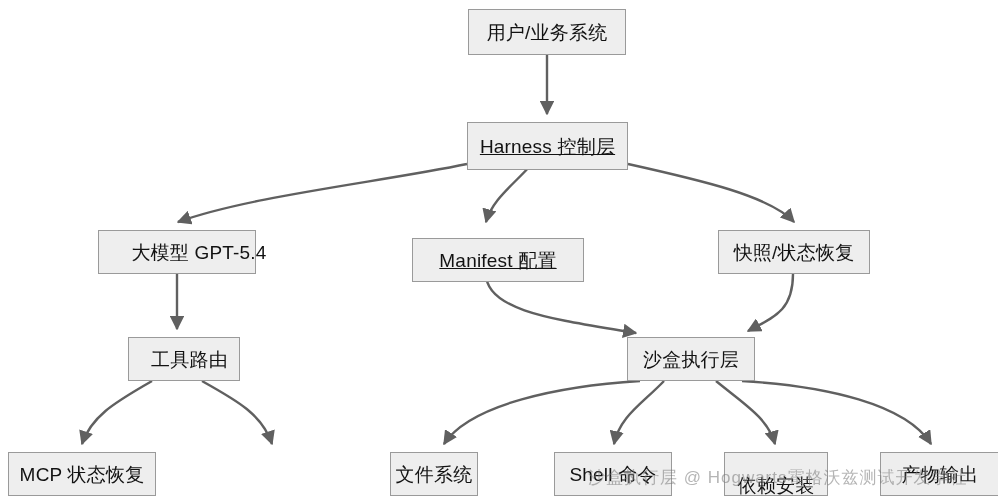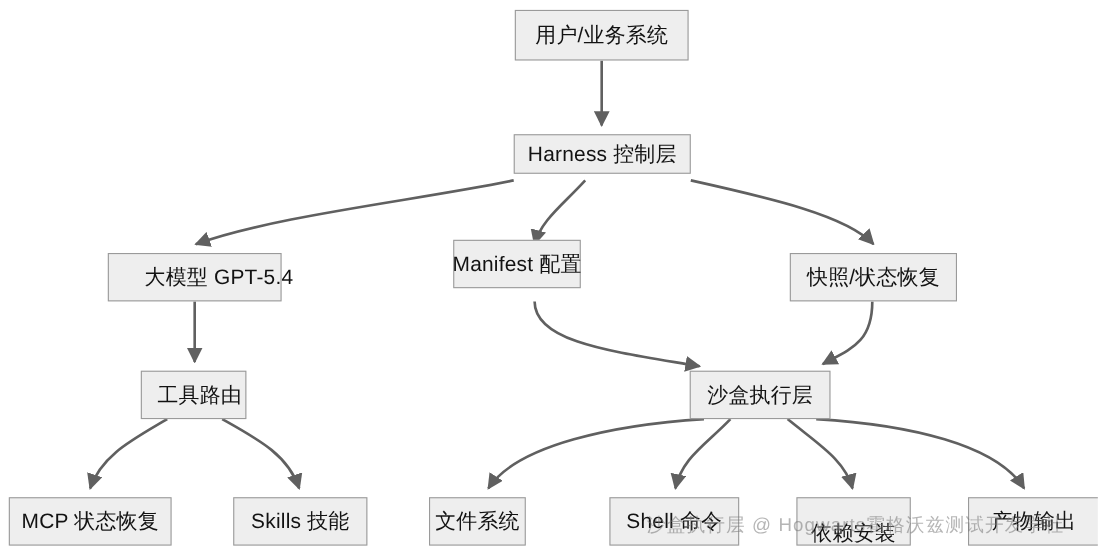--- a/index.html
+++ b/index.html
@@ -86,51 +86,48 @@
       <path d="M 664 381 C 642 404 620 416 614 444"></path>
       <path d="M 716 381 C 744 404 768 418 775 444"></path>
       <path d="M 742 381 C 826 386 906 404 931 444"></path>
     </g>
   </svg>
 
   <div class="node" style="left:468px; top:9px; width:158px; height:46px;">
     <span class="node-label">用户/业务系统</span>
   </div>
 
-  <div class="node" style="left:467px; top:122px; width:161px; height:36px;">
+  <div class="node" style="left:467px; top:122px; width:161px; height:48px;text-decoration:underline;">
     <span class="node-label">Harness 控制层</span>
   </div>
 
   <div class="node" style="left:98px; top:230px; width:158px; height:44px;padding-left:44px;">
     <span class="node-label">大模型 GPT-5.4</span>
   </div>
 
-  <div class="node" style="left:412px; top:218px; width:116px; height:44px;">
+  <div class="node" style="left:412px; top:238px; width:172px; height:44px;text-decoration:underline;">
     <span class="node-label">Manifest 配置</span>
   </div>
 
   <div class="node" style="left:718px; top:230px; width:152px; height:44px;">
     <span class="node-label">快照/状态恢复</span>
   </div>
 
-  <div class="node" style="left:128px; top:337px; width:96px; height:44px;padding-left:11px;">
+  <div class="node" style="left:128px; top:337px; width:112px; height:44px;padding-left:11px;">
     <span class="node-label">工具路由</span>
   </div>
 
   <div class="node" style="left:627px; top:337px; width:128px; height:44px;">
     <span class="node-label">沙盒执行层</span>
   </div>
 
   <div class="node" style="left:8px; top:452px; width:148px; height:44px;">
     <span class="node-label">MCP 状态恢复</span>
   </div>
 
-  <div class="node" style="left:212px; top:452px; width:122px; height:44px;">
-    <span class="node-label">Skills 技能</span>
-  </div>
 
   <div class="node" style="left:390px; top:452px; width:88px; height:44px;">
     <span class="node-label">文件系统</span>
   </div>
 
   <div class="node" style="left:554px; top:452px; width:118px; height:44px;">
     <span class="node-label">Shell 命令</span>
   </div>
 
   <div class="node" style="left:724px; top:452px; width:104px; height:44px;align-items:flex-end;">

